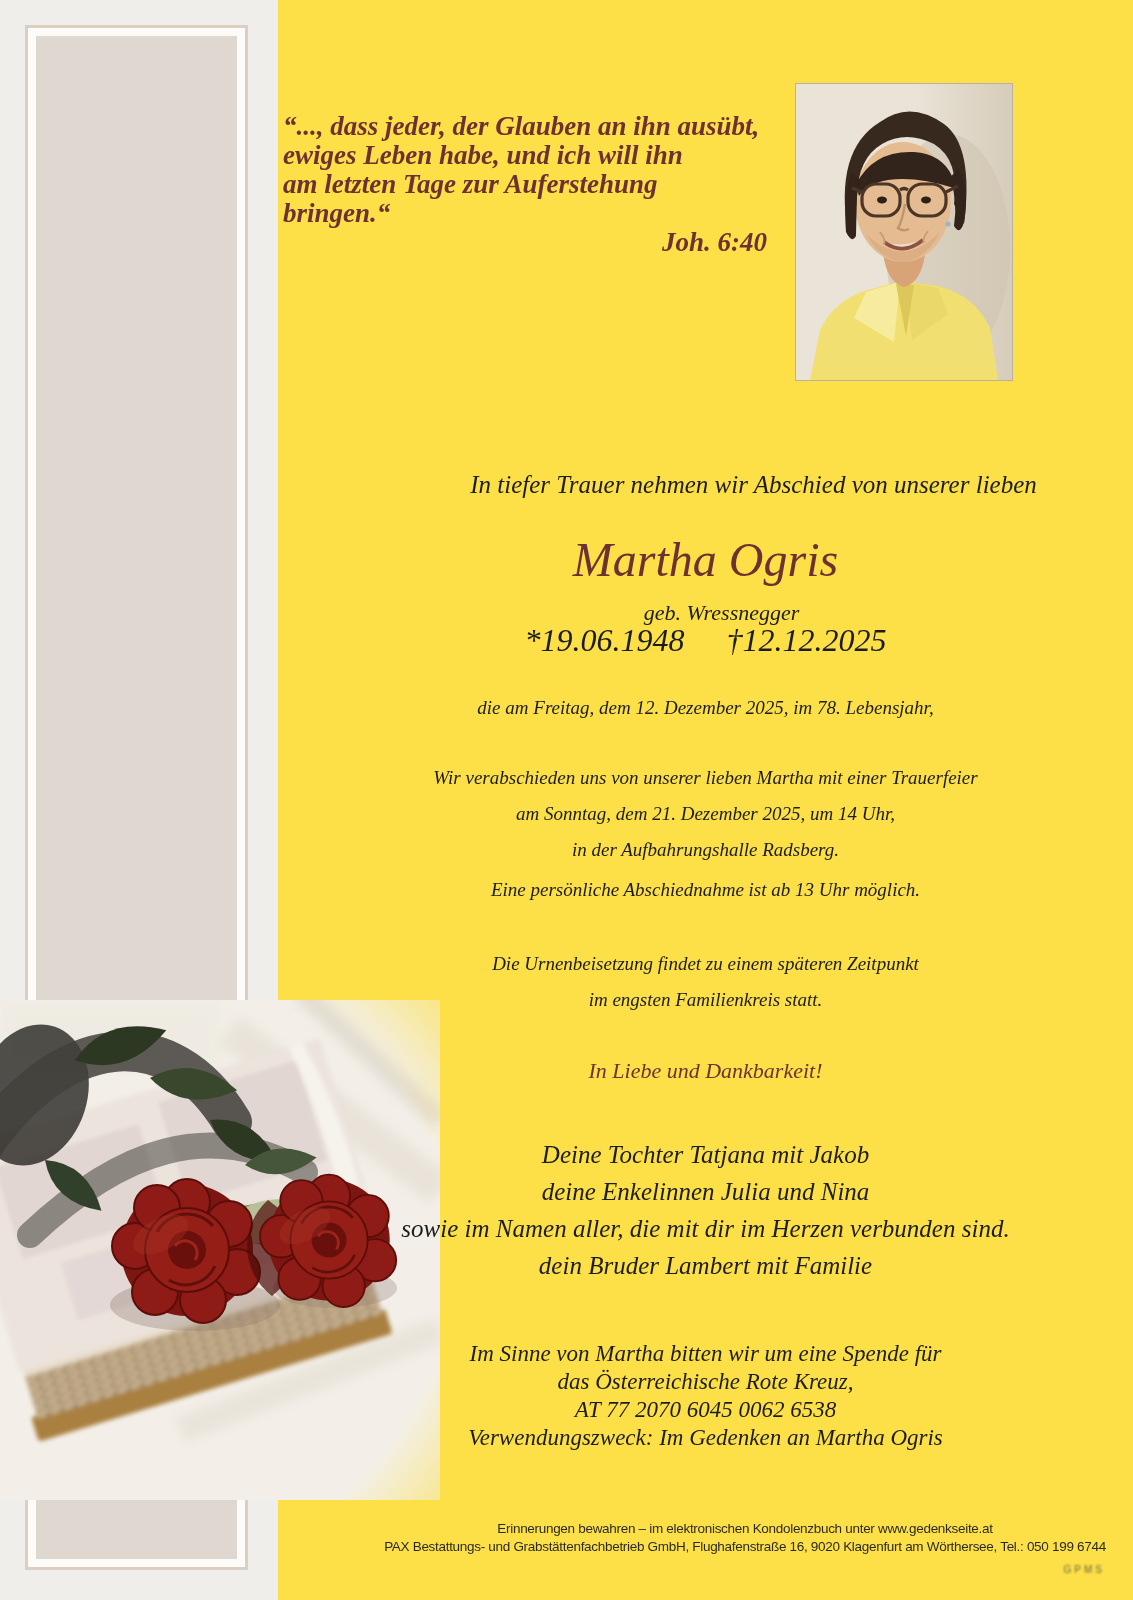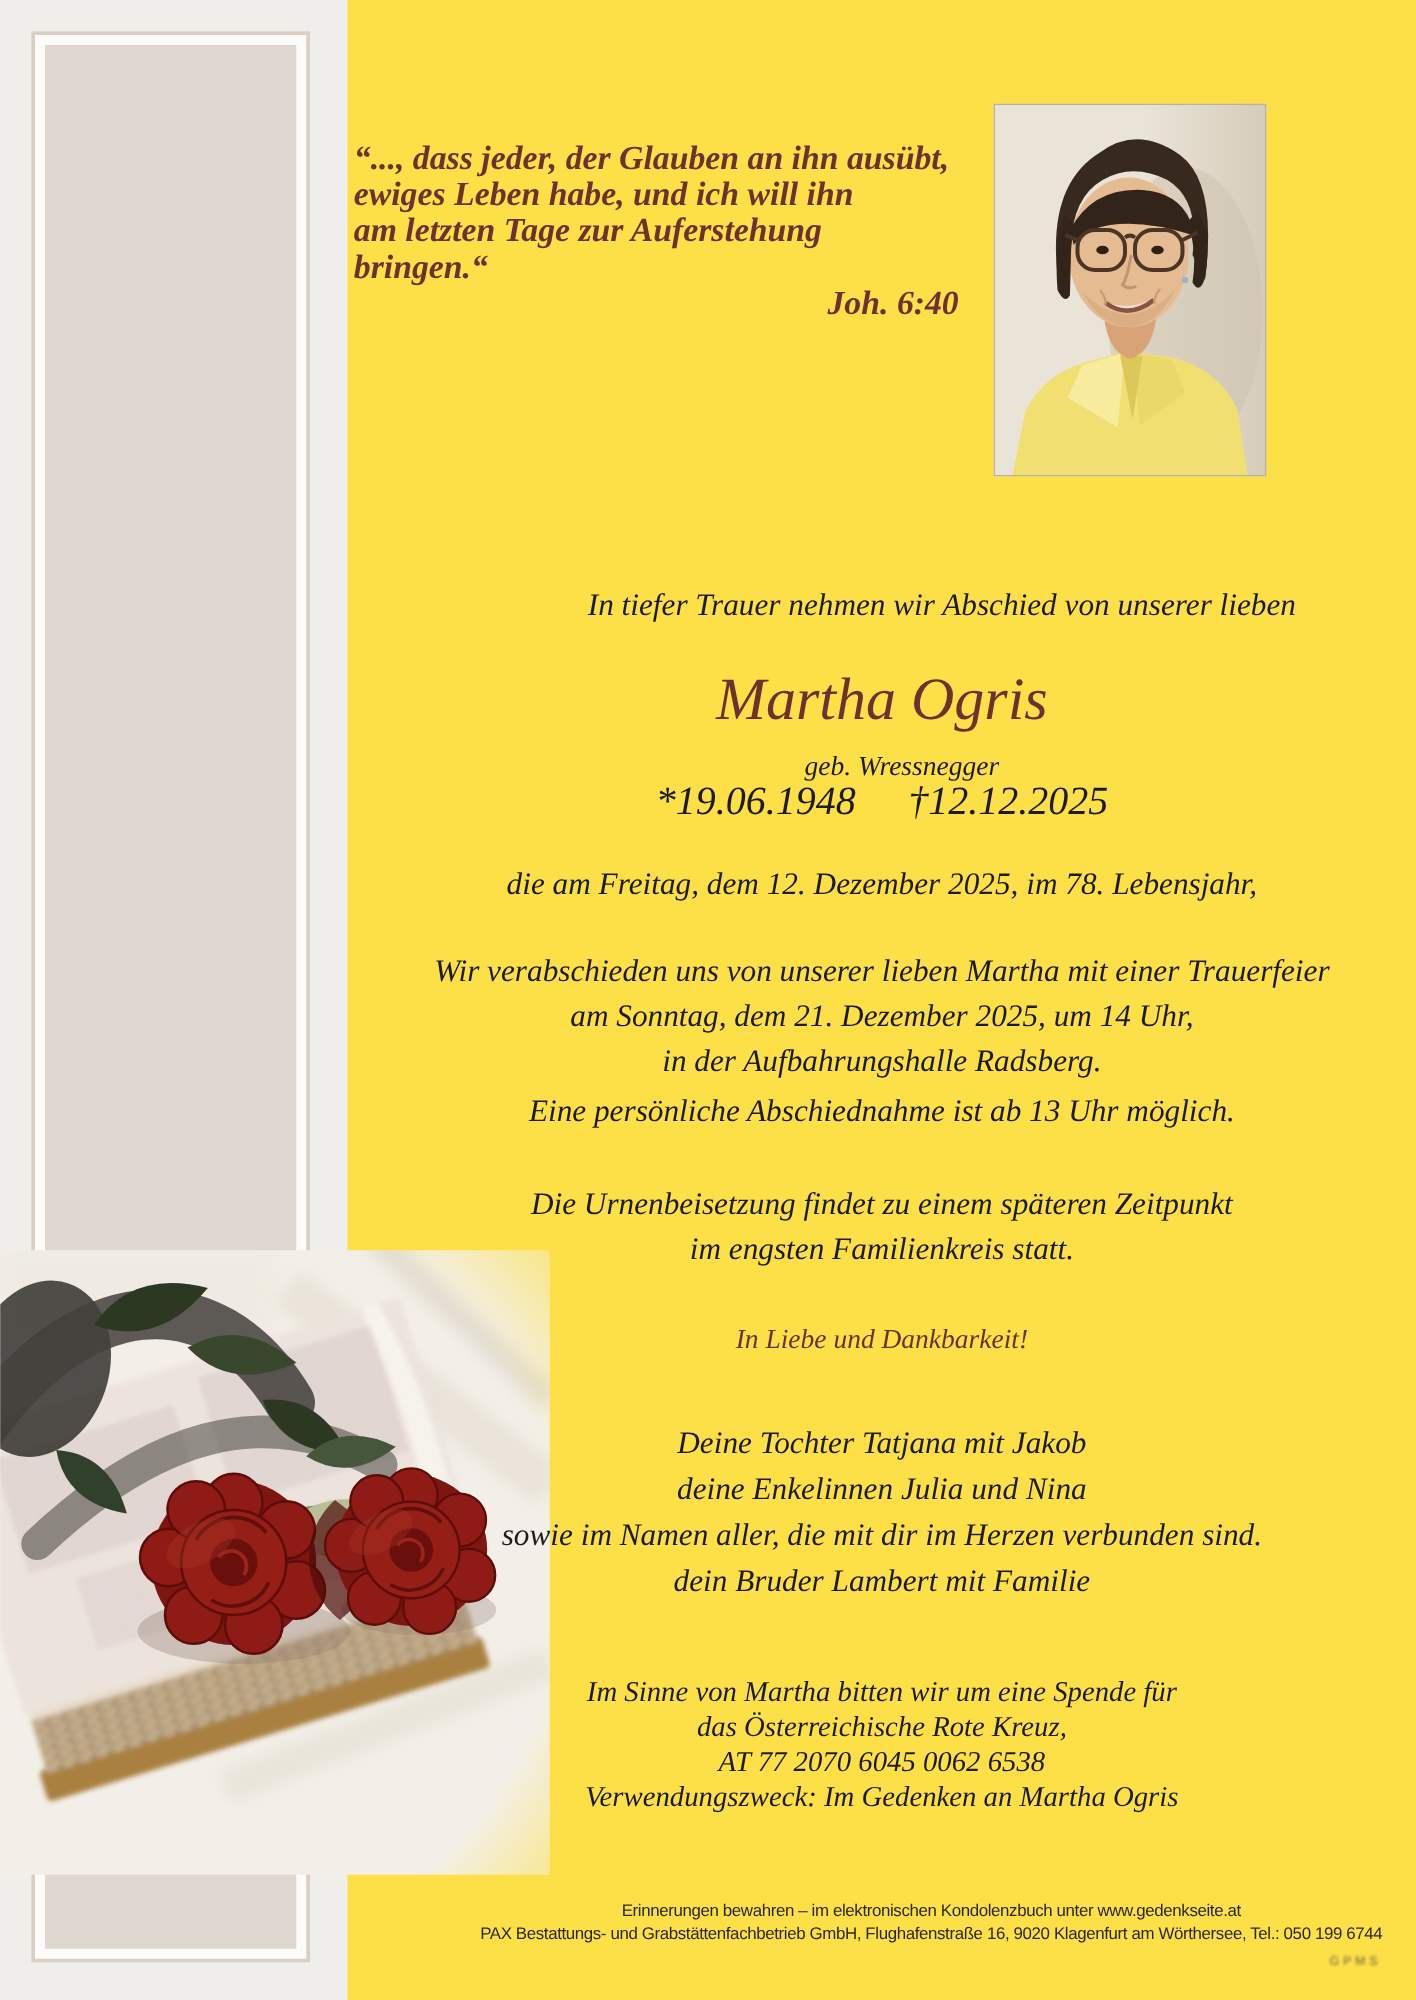--- a/index.html
+++ b/index.html
@@ -33,21 +33,21 @@
     font-style:italic;font-weight:700;font-size:27px;line-height:29px;
     color:#6e3131;text-align:left;
   }
   .quote .cite{text-align:right;}
   .col{position:absolute;left:278px;width:855px;text-align:center;font-style:italic;}
   .intro{top:468px;font-size:25px;line-height:34px;padding-left:48px;}
   .name{top:520px;font-size:48px;line-height:80px;color:#6e3131;}
   .maiden{top:600px;font-size:22px;line-height:26px;margin-left:16px;}
   .dates{top:626px;font-size:32px;line-height:28px;}
   .dates .died{display:inline-block;margin-left:34px;}
-  .body{font-size:25px;line-height:36px;}
+  .body{font-size:19px;line-height:36px;}
   .para1{top:690px;}
   .para2{top:760px;}
   .para3{top:872px;}
   .para4{top:946px;}
   .closing{top:1048px;font-size:22px;line-height:46px;color:#6e3131;text-align:center;}
   .mourners{top:1136px;font-size:25px;line-height:37px;}
   .donation{top:1340px;font-size:23px;line-height:28px;}
   .footer{
     position:absolute;left:330px;top:1520px;width:830px;text-align:center;
     font-family:"Liberation Sans","DejaVu Sans",sans-serif;

